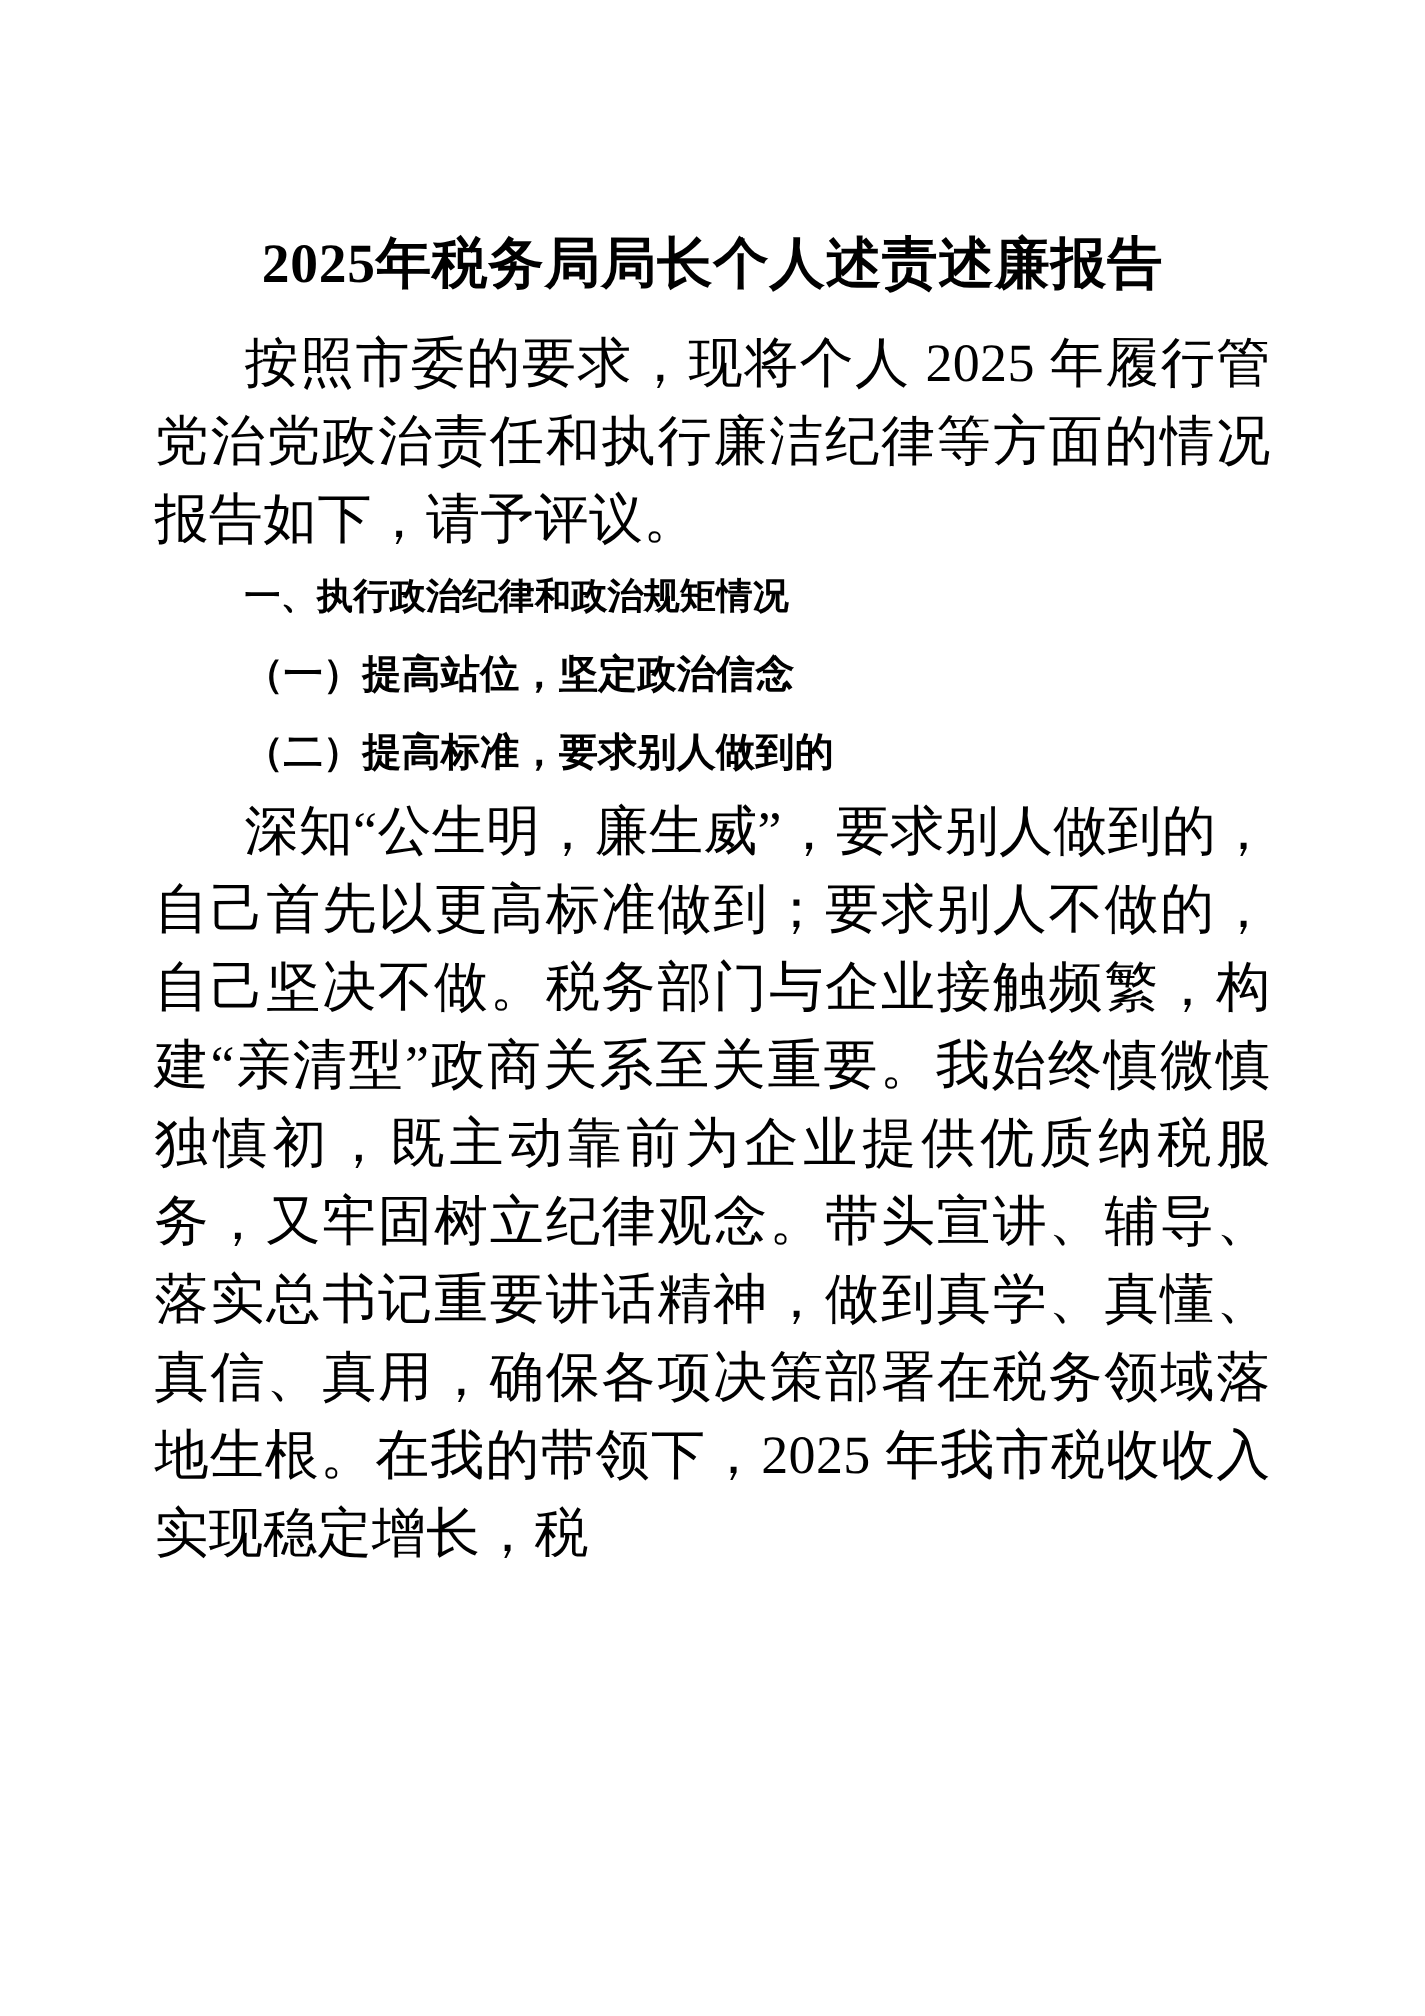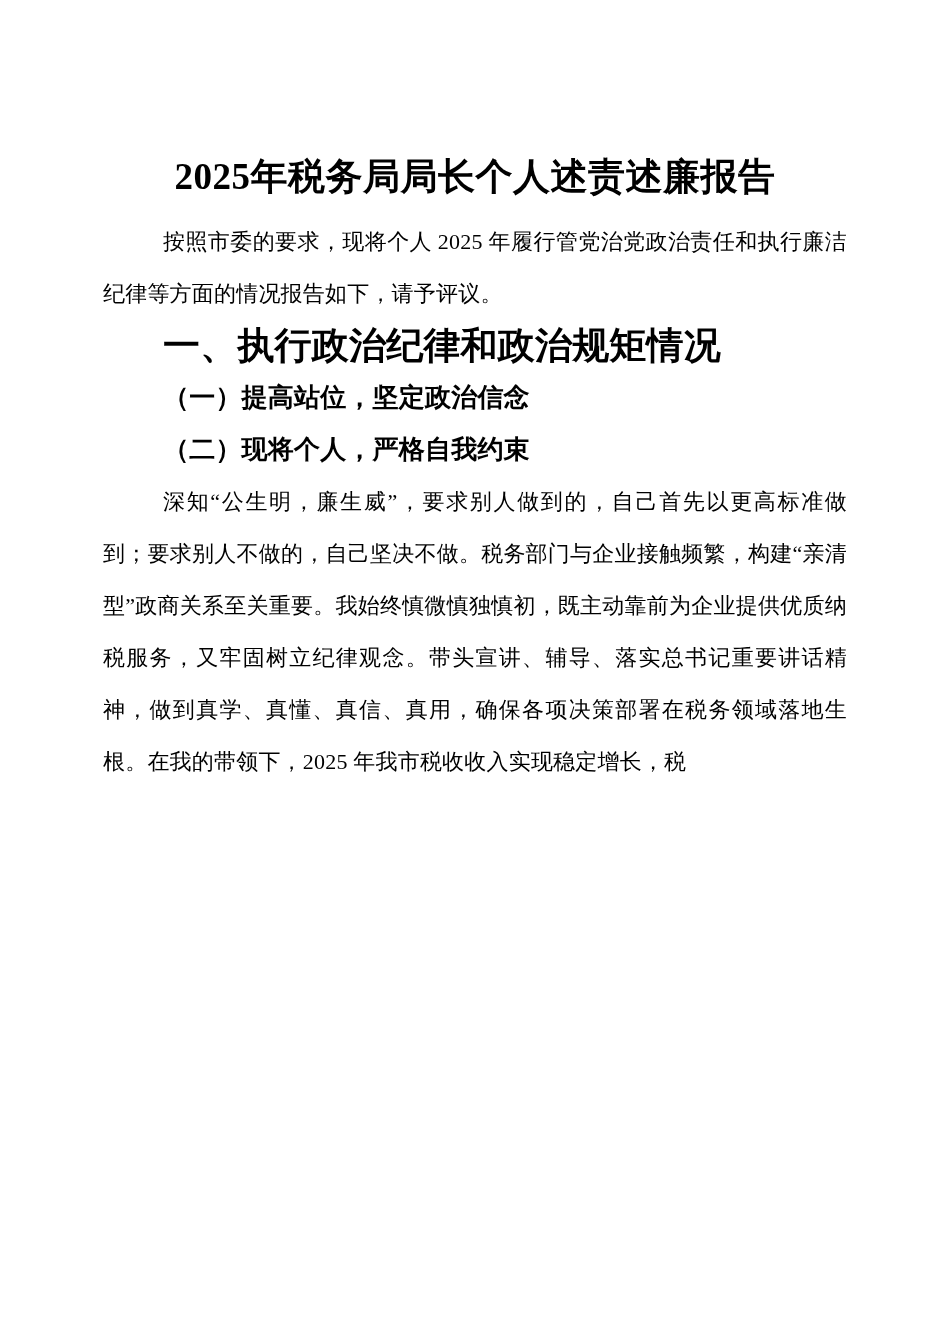--- a/index.html
+++ b/index.html
@@ -51,29 +51,29 @@
     margin: 0;
     line-height: 52px;
     text-align: justify;
     text-justify: inter-character;
     text-align-last: left;
     word-break: break-all;
   }
 
   .para {
     font-family: "Liberation Serif", "DejaVu Serif", serif;
-    font-size: 22px;
+    font-size: 36px;
     text-indent: 60px;
     letter-spacing: 0.2px;
   }
 
   
   .h1 {
     font-family: "Liberation Sans", "DejaVu Sans", sans-serif;
-    font-size: 37px;
+    font-size: 24px;
     font-weight: 700;
     text-indent: 60px;
     letter-spacing: 0.2px;
   }
 
   
   .h2 {
     font-family: "Liberation Serif", "DejaVu Serif", serif;
     font-size: 26px;
     font-weight: 700;
@@ -89,18 +89,18 @@
 
     <h1 class="doc-title">2025年税务局局长个人述责述廉报告</h1>
 
     <p class="para">按照市委的要求，现将个人 2025 年履行管党治党政治责任和执行廉洁纪律等方面的情况报告如下，请予评议。</p>
 
     <p class="h1">一、执行政治纪律和政治规矩情况</p>
 
     <p class="h2">（一）提高站位，坚定政治信念</p>
 
 
-    <p class="h2">（二）现将个人，严格自我约束</p>
+    <p class="h2">（二）提高标准，要求别人做到的</p>
 
     <p class="para">深知“公生明，廉生威”，要求别人做到的，自己首先以更高标准做到；要求别人不做的，自己坚决不做。税务部门与企业接触频繁，构建“亲清型”政商关系至关重要。我始终慎微慎独慎初，既主动靠前为企业提供优质纳税服务，又牢固树立纪律观念。带头宣讲、辅导、落实总书记重要讲话精神，做到真学、真懂、真信、真用，确保各项决策部署在税务领域落地生根。在我的带领下，2025 年我市税收收入实现稳定增长，税</p>
 
   </div>
 </div>
 
 </body></html>

